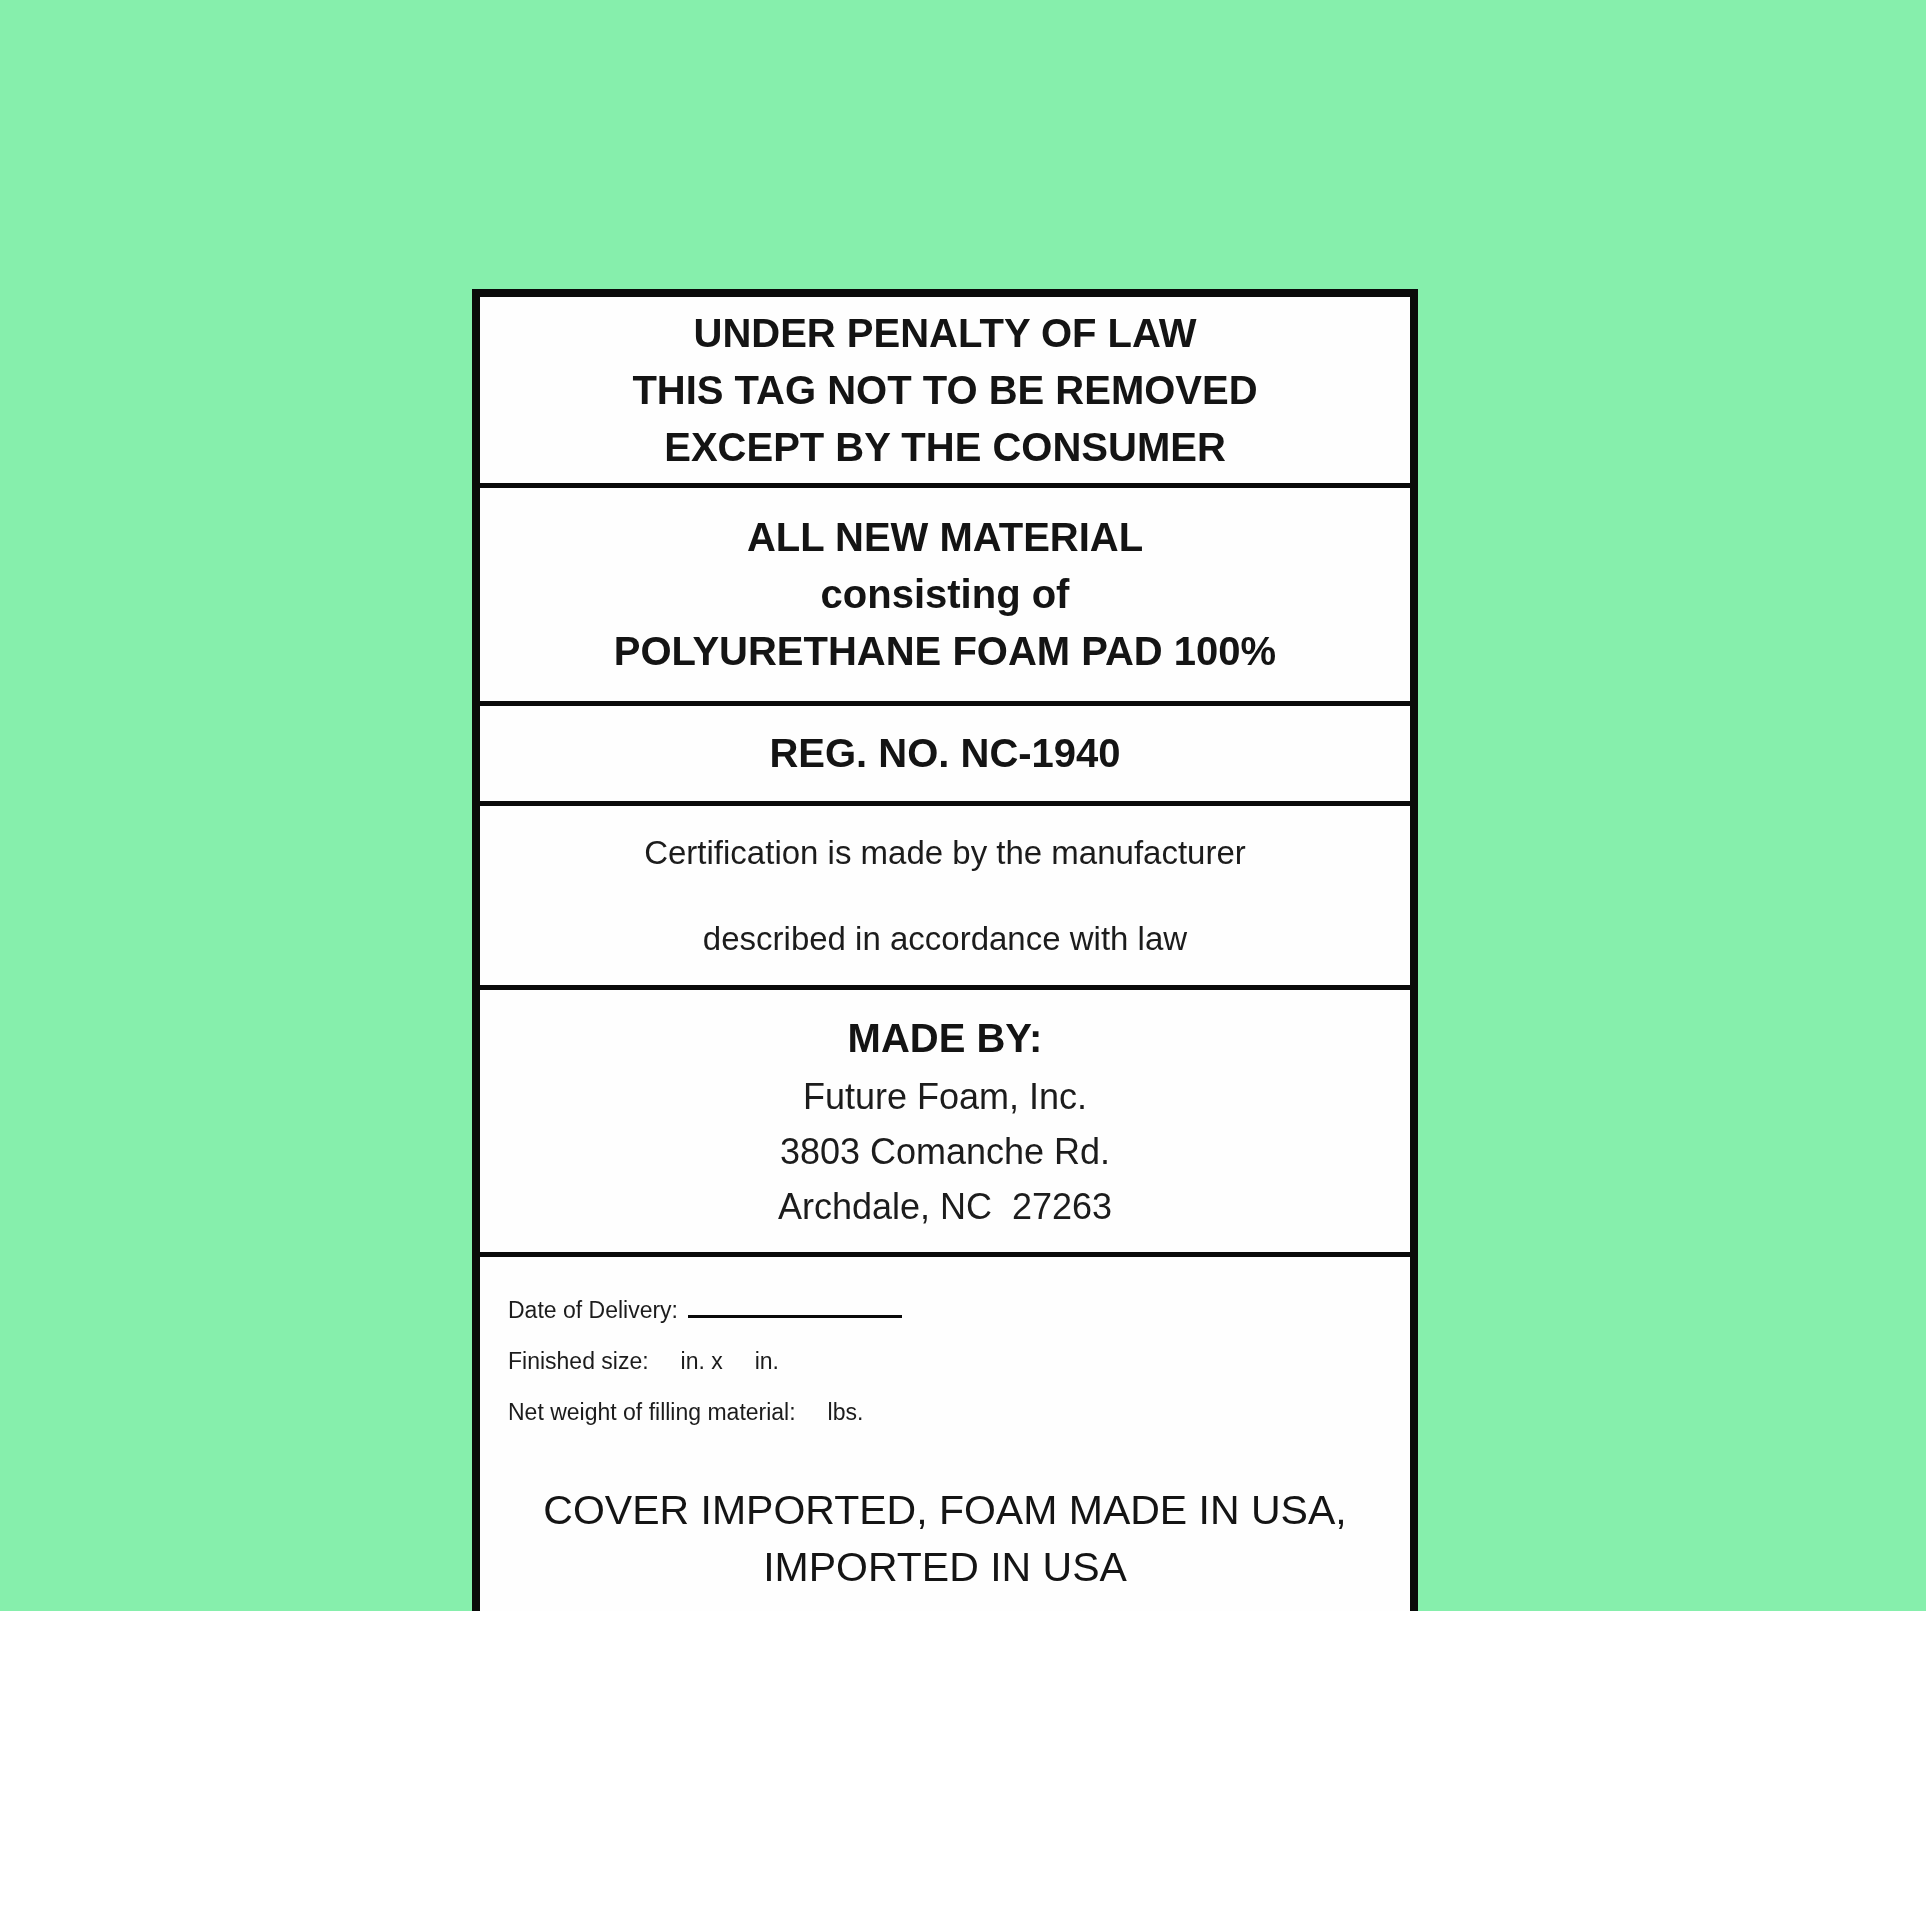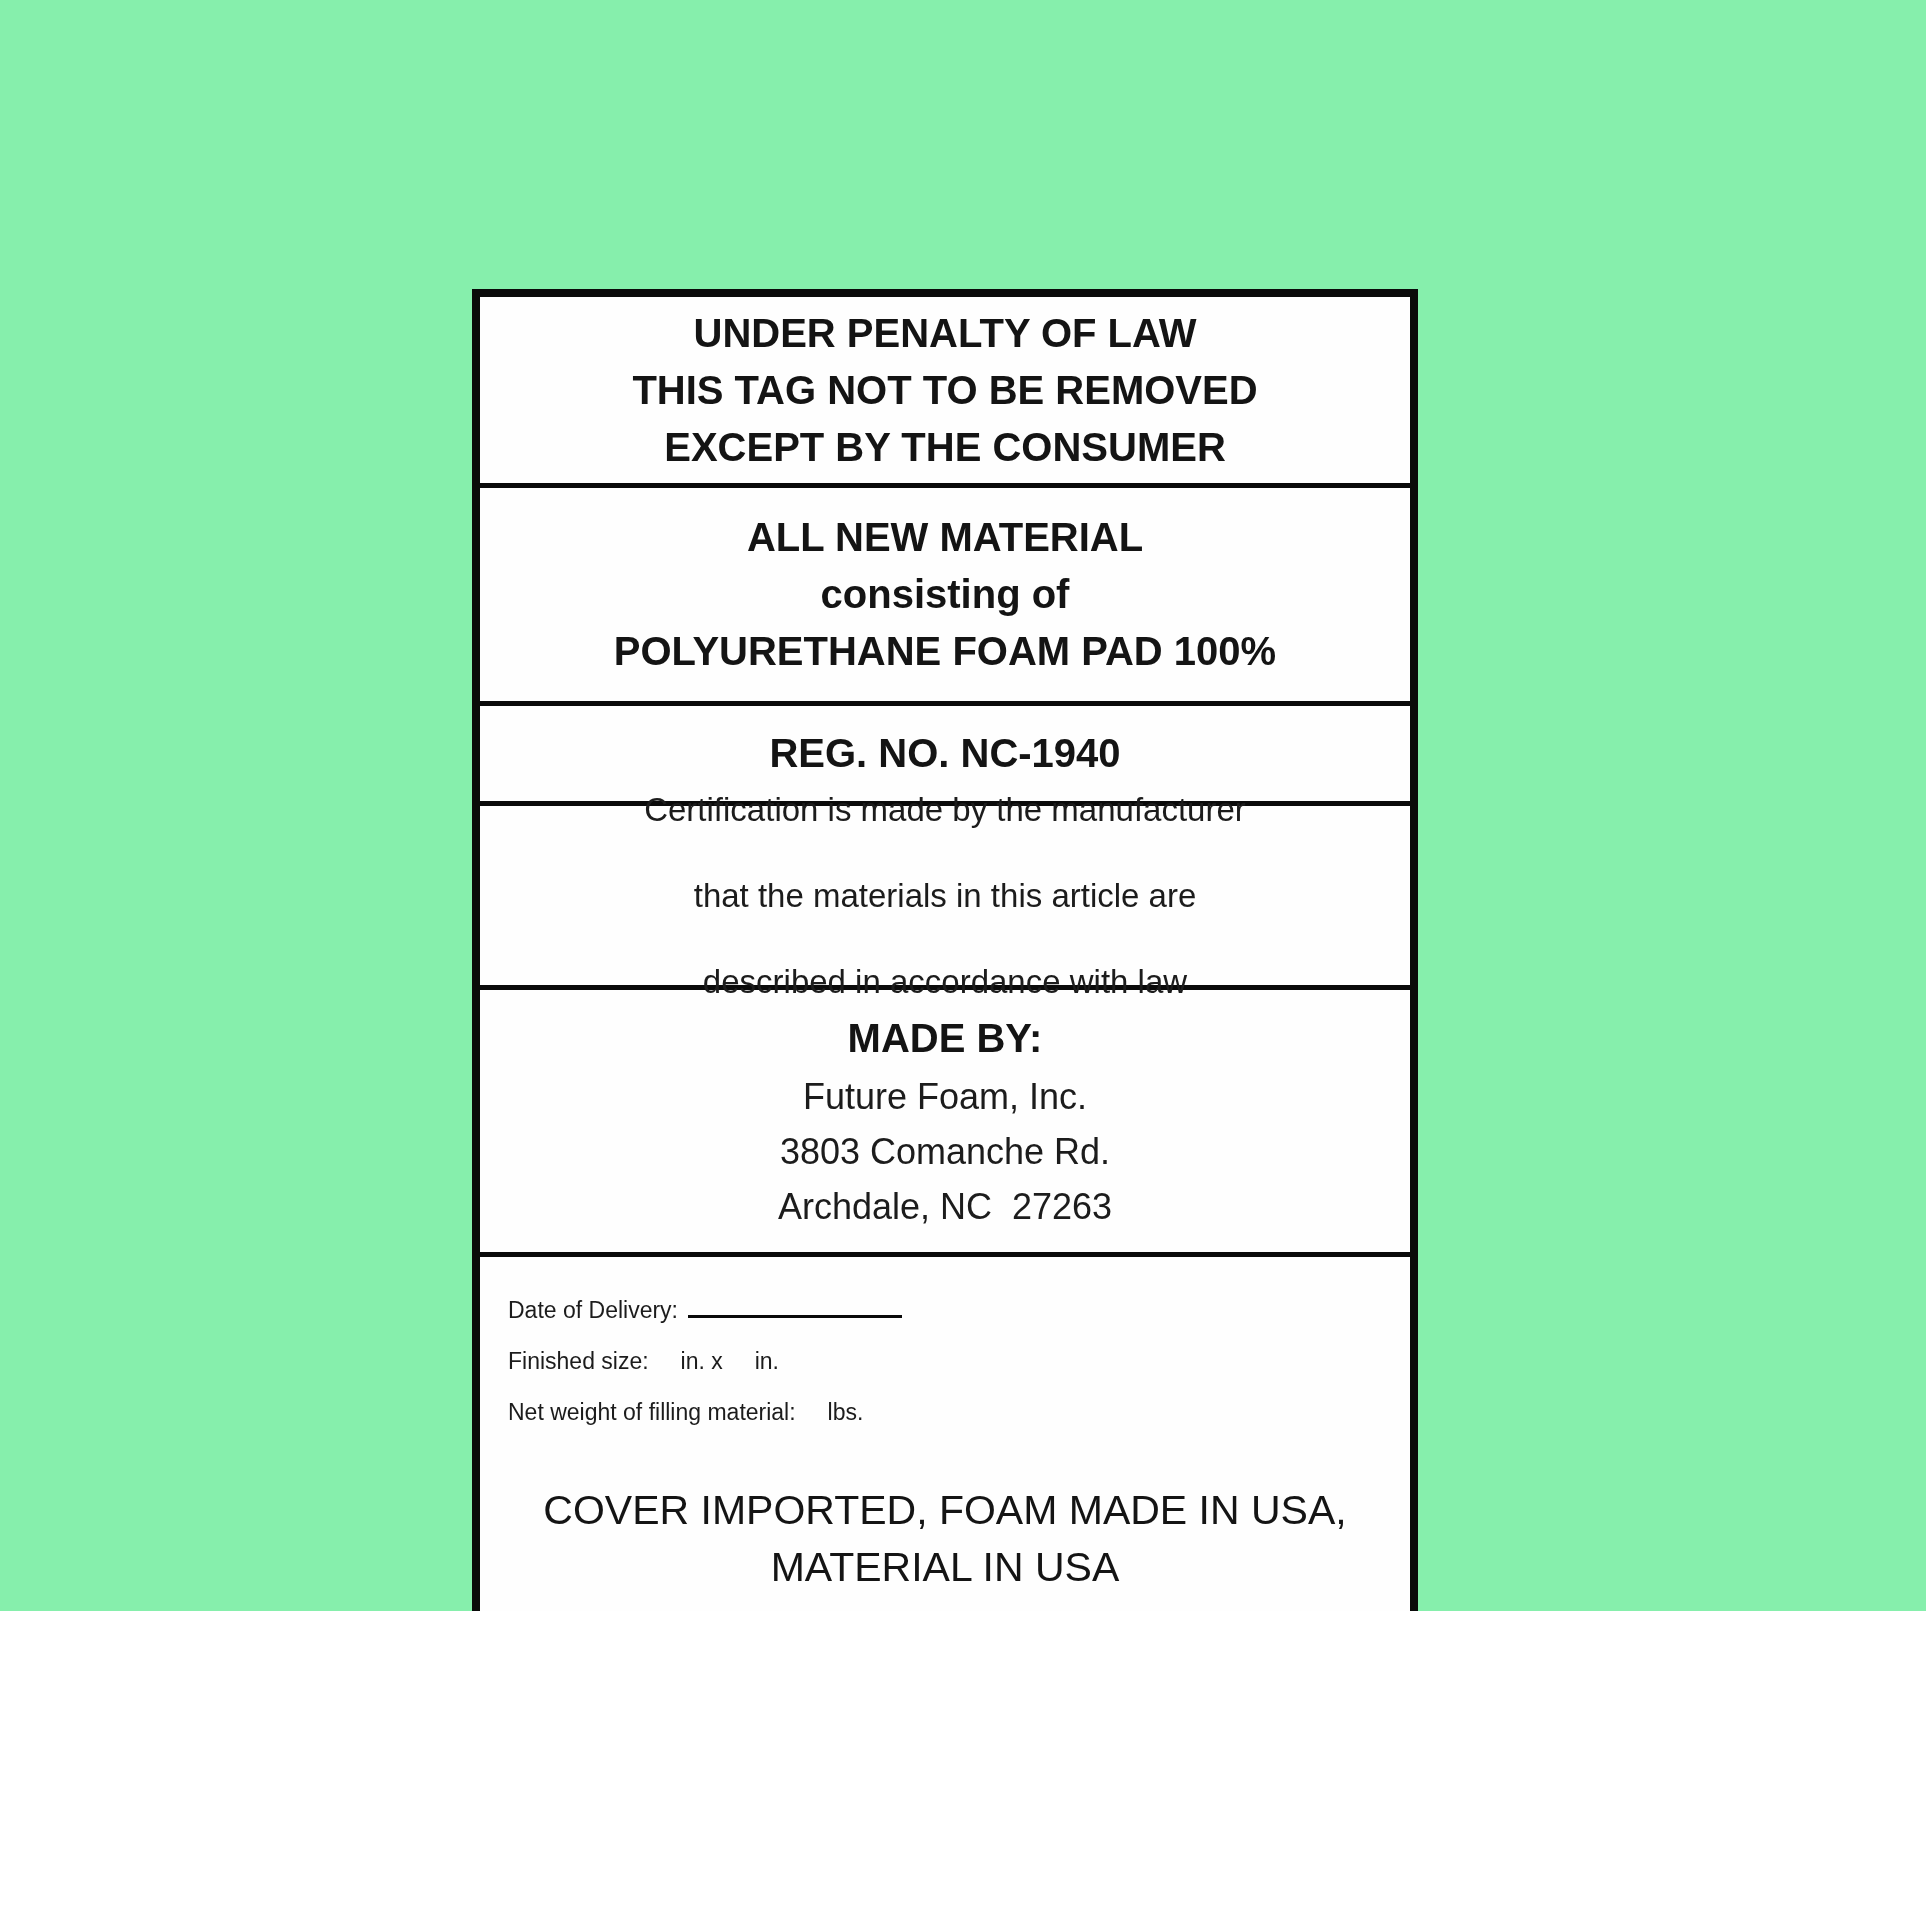--- a/index.html
+++ b/index.html
@@ -117,36 +117,35 @@
       <div class="big-bold">consisting of</div>
       <div class="big-bold">POLYURETHANE FOAM PAD 100%</div>
     </div>
 
     <div class="section sec-reg">
       <div class="big-bold">REG. NO. NC-1940</div>
     </div>
 
     <div class="section sec-cert">
       <div class="cert-line">Certification is made by the manufacturer</div>
-      <div class="cert-line">that the materials in this article are</div>
       <div class="cert-line">described in accordance with law</div>
     </div>
 
     <div class="section sec-madeby">
       <div class="madeby-title">MADE BY:</div>
       <div class="addr-line">Future Foam, Inc.</div>
       <div class="addr-line">3803 Comanche Rd.</div>
       <div class="addr-line">Archdale, NC  27263</div>
     </div>
 
     <div class="section sec-details">
       <div class="field-line"><span>Date of Delivery:</span><span class="blank-line"></span></div>
       <div class="field-line">Finished size:     in. x     in.</div>
       <div class="field-line">Net weight of filling material:     lbs.</div>
       <div class="origin-block">
         <div class="origin-line">COVER IMPORTED, FOAM MADE IN USA,</div>
-        <div class="origin-line">MATERIAL IN USA</div>
+        <div class="origin-line">IMPORTED IN USA</div>
       </div>
     </div>
 
   </div>
 </div>
 
 
 </body></html>

